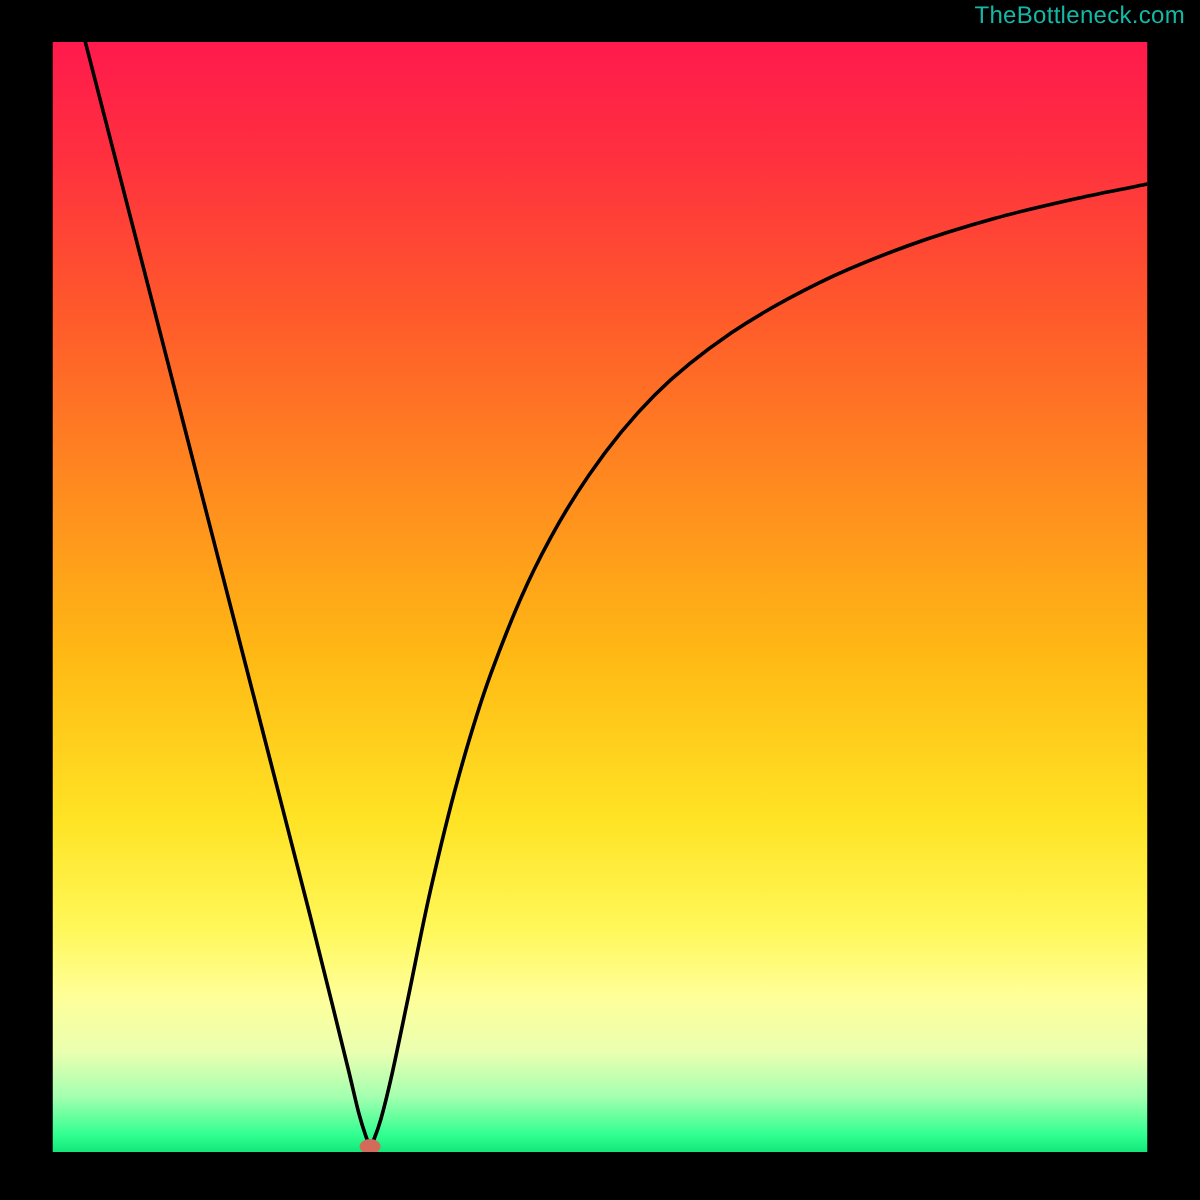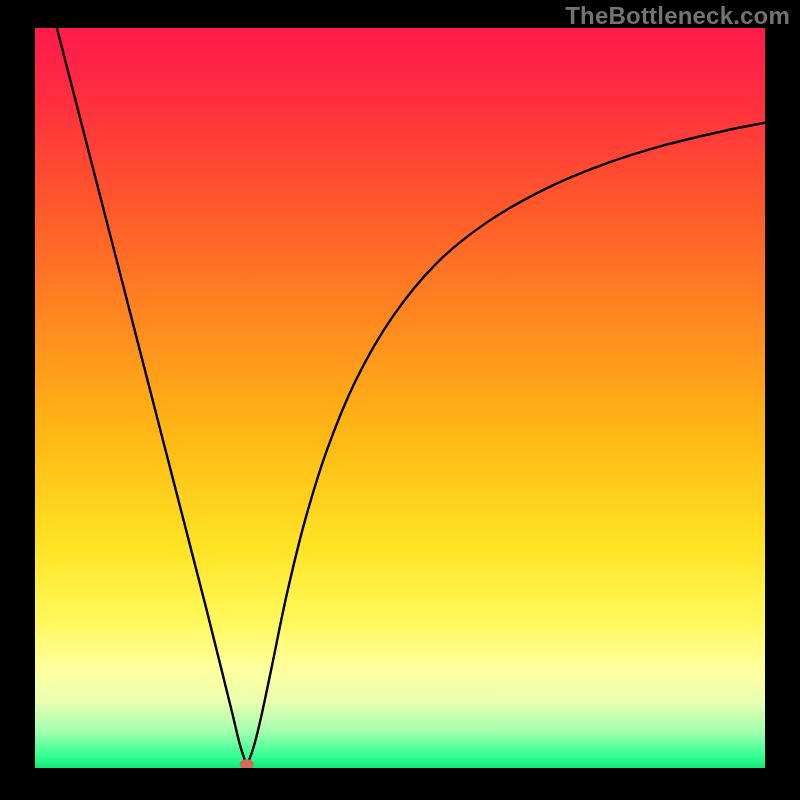--- a/index.html
+++ b/index.html
@@ -14,23 +14,23 @@
   .frame {
     position: relative;
     width: 800px;
     height: 800px;
     background: #000;
   }
   .watermark {
     position: absolute;
     top: 2px;
     right: 10px;
-    color: #737373;
-    font-size: 24px;
-    font-weight: 700;
+    color: #14b8a6;
+    font-size: 16px;
+    font-weight: 400;
     letter-spacing: 0.2px;
     z-index: 10;
   }
   .plot-area {
     position: absolute;
     left: 35px;
     top: 28px;
     width: 730px;
     height: 740px;
   }

